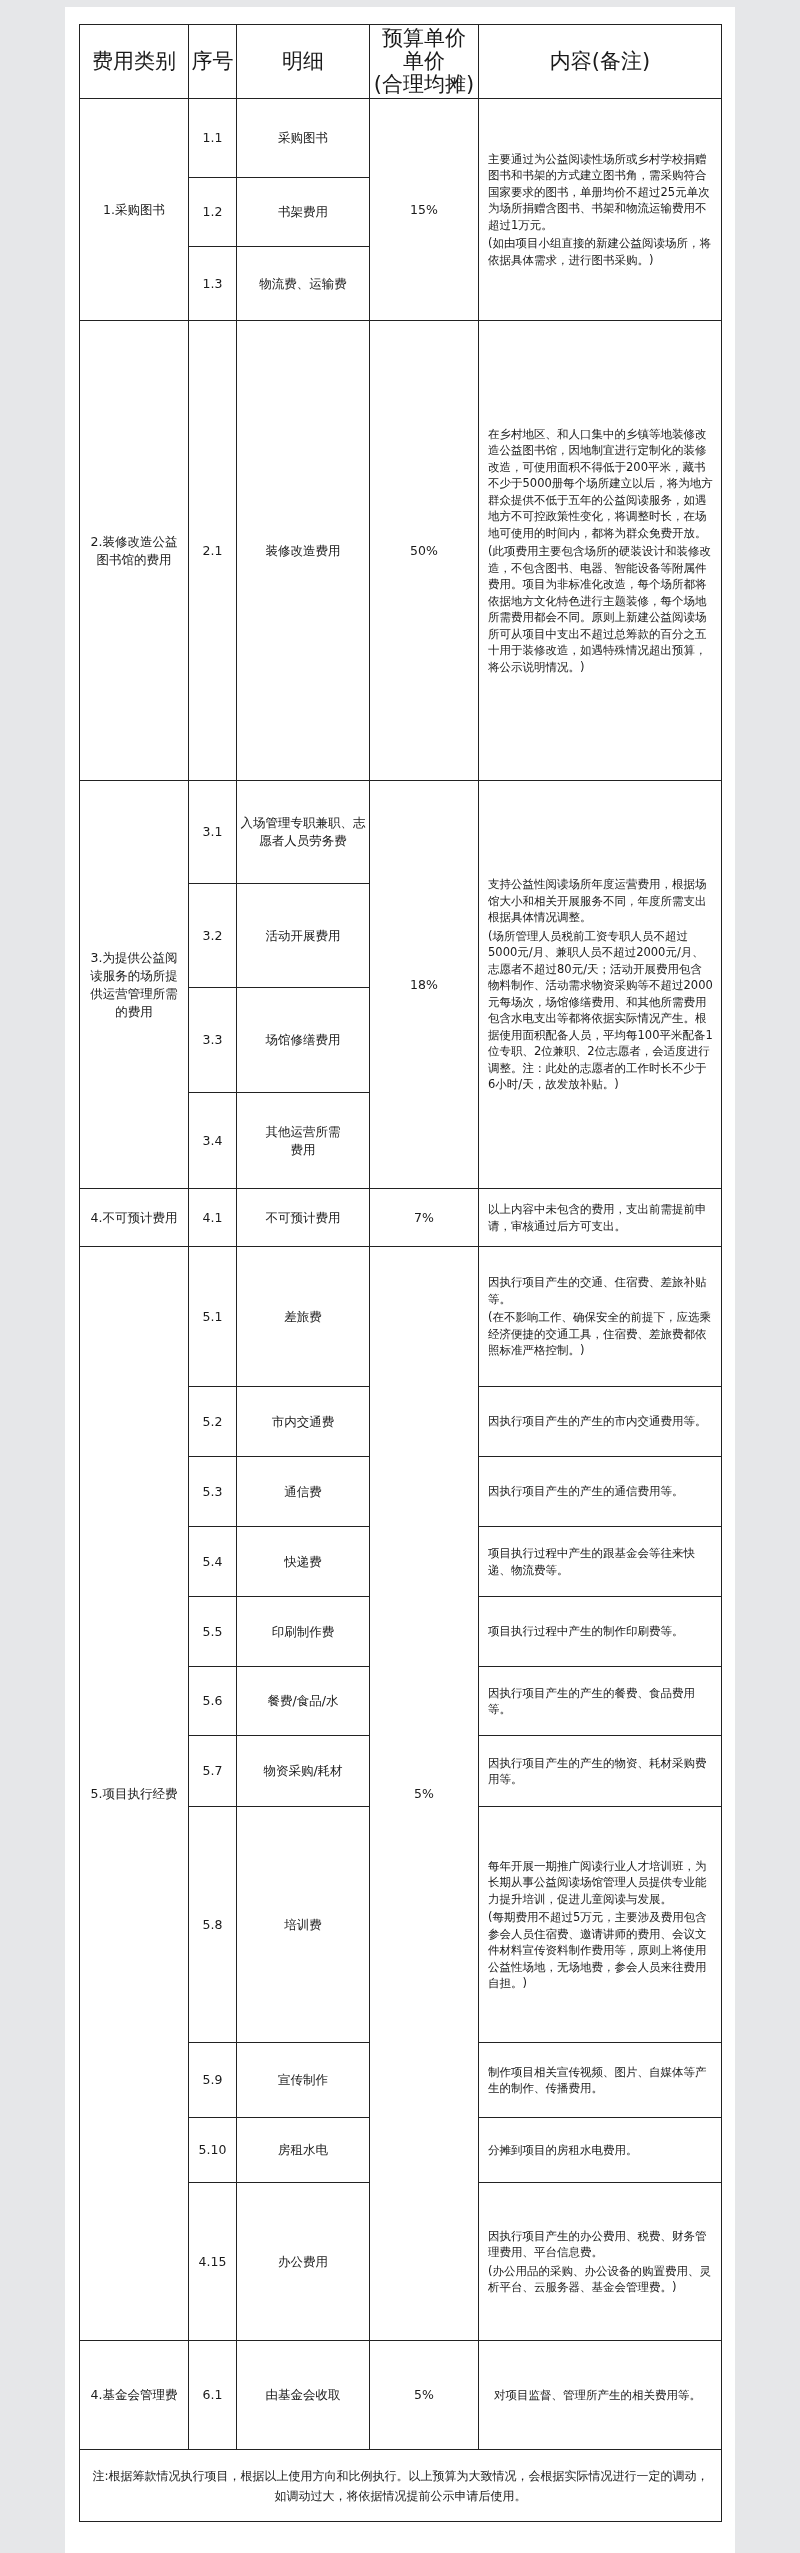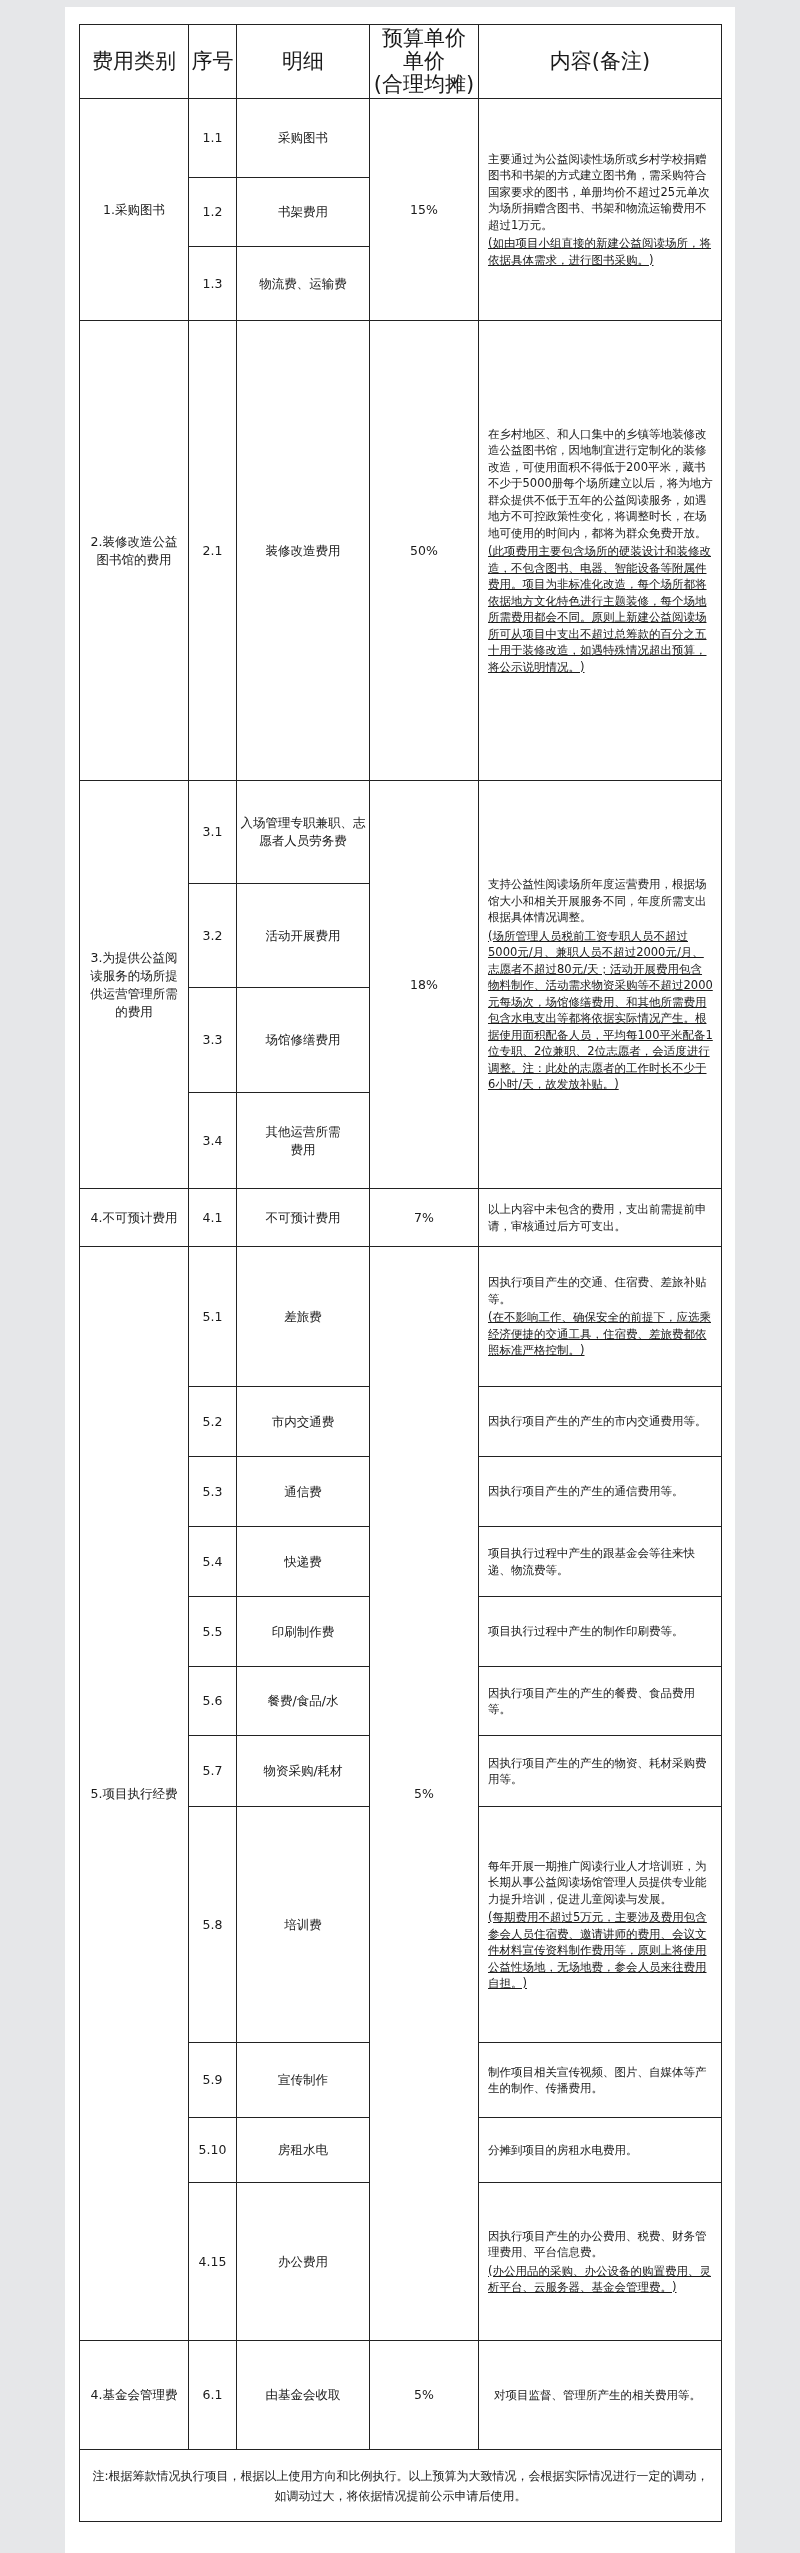--- a/index.html
+++ b/index.html
@@ -30,21 +30,21 @@
     font-weight: normal;
   }
   table.budget th { font-size: 21px; line-height: 23px; }
   td.desc {
     text-align: left !important;
     padding: 0 8px 0 9px !important;
     font-size: 11.5px !important;
     line-height: 16.5px !important;
   }
   td.desc p { margin: 0; }
-  td.desc p + p { margin-top: 2px; text-decoration: underline; }
+  td.desc p + p { margin-top: 2px; }
   td.cat { font-size: 12.5px; line-height: 22px; padding: 0 6px !important; }
   td.note {
     font-size: 12px !important; line-height: 20px !important;
     padding: 0 10px !important;
   }
   .pct { font-size: 13px; margin-top: 16px; }
 </style>
 </head>
 <body>
 

